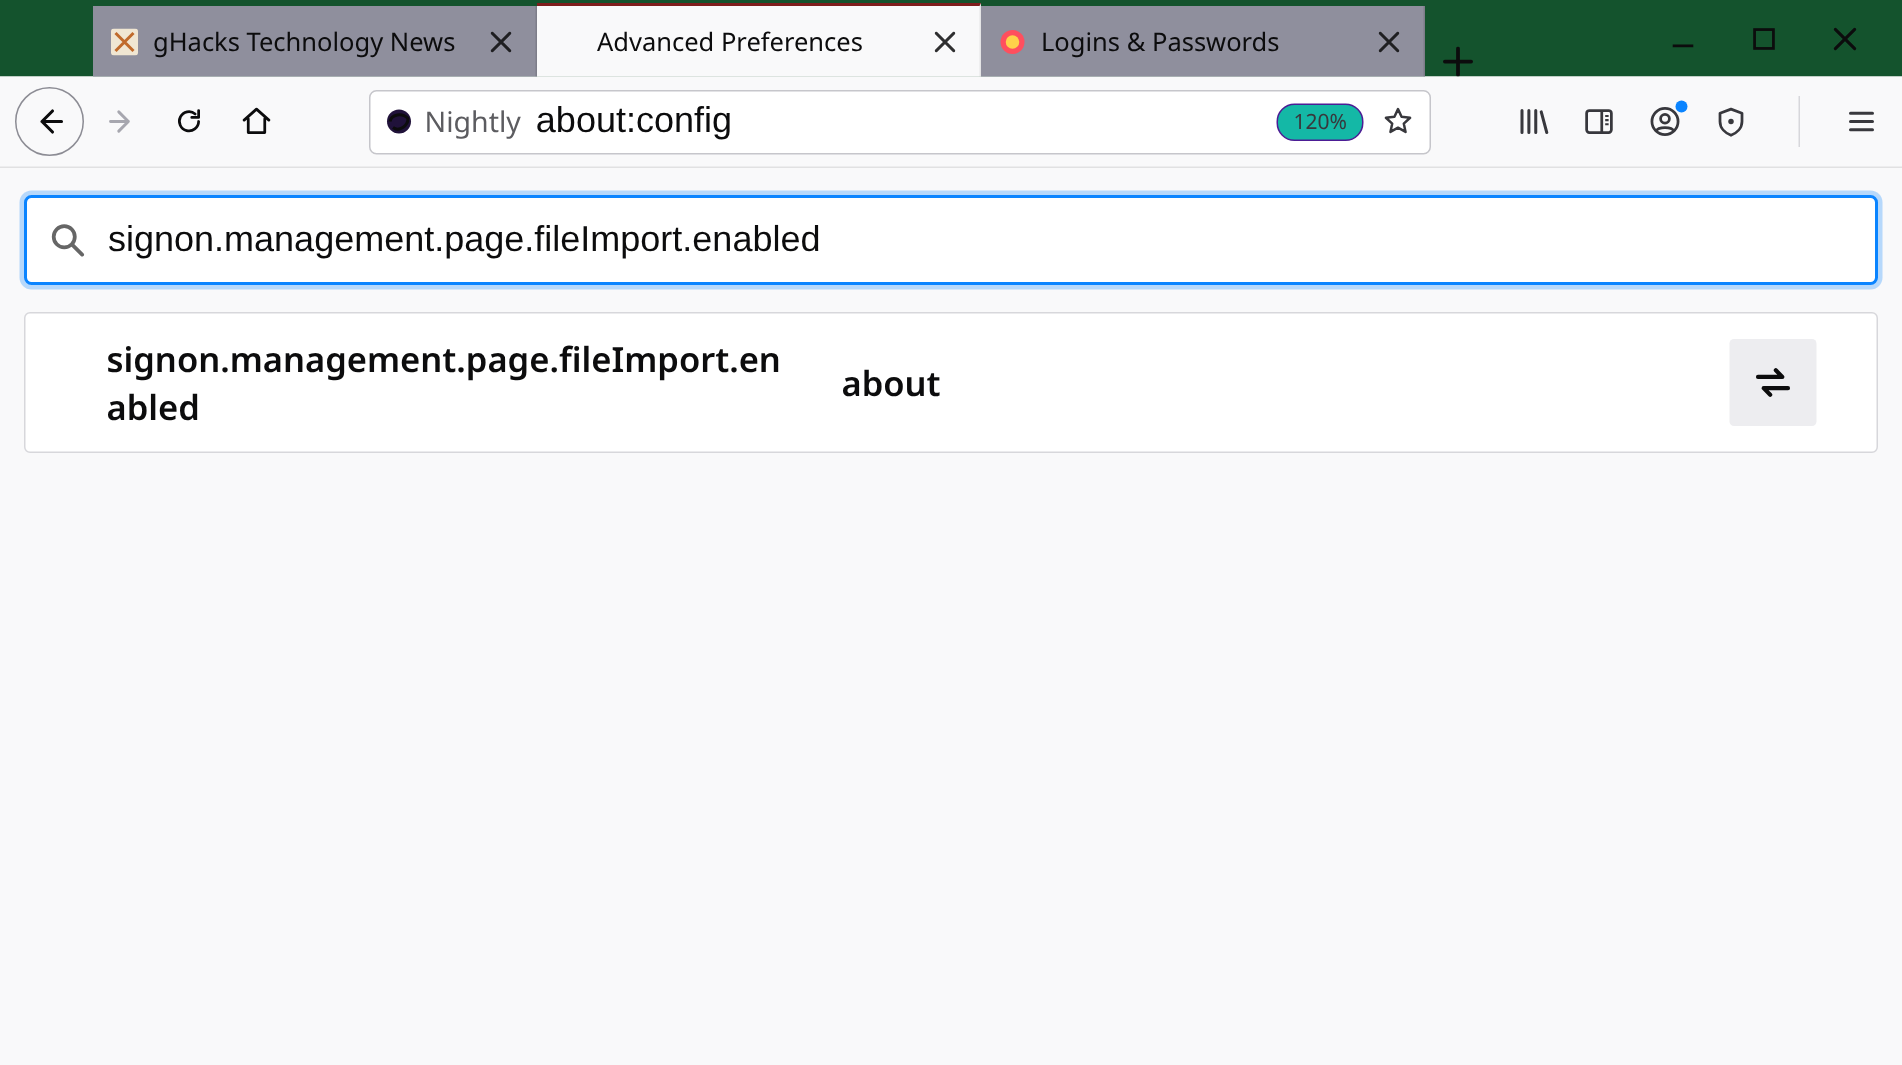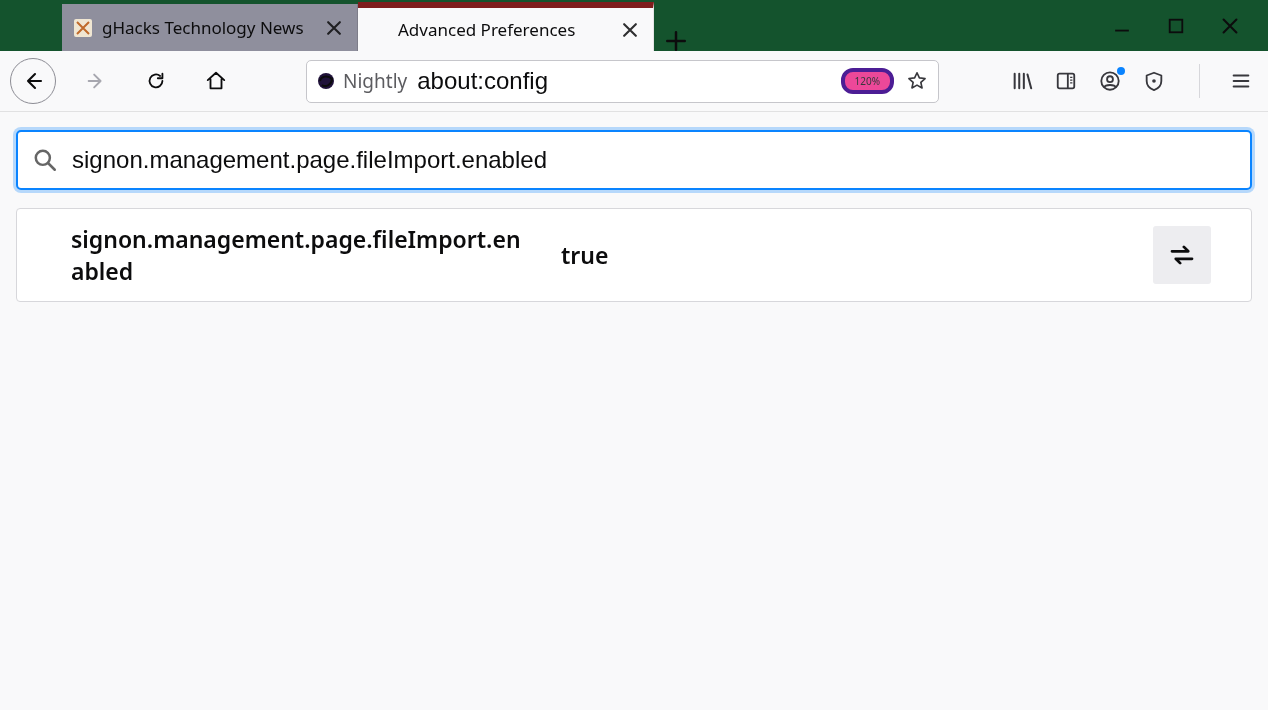--- a/index.html
+++ b/index.html
@@ -34,21 +34,21 @@
       max-width: 296px;
       flex: 0 0 296px;
       gap: 10px;
       color: #0c0c0d;
       font-size: 17px;
       background: #8f8f9d;
       cursor: default;
     }
     .tab.active {
       background: #f9f9fa;
-      border-top: 6px solid #7f1d1d;
+      border-top: 2px solid #7f1d1d;
       height: 49px;
       margin-top: 14px;
       border-right: 1px solid rgba(0,0,0,0.08);
     }
     .tab .favicon {
       width: 18px; height: 18px; flex: 0 0 18px;
       display: inline-flex; align-items: center; justify-content: center;
     }
     .tab .tab-title { flex: 1; white-space: nowrap; overflow: hidden; text-overflow: ellipsis; }
     .tab .tab-close {
@@ -75,21 +75,21 @@
       color: #0c0c0d;
     }
     
     .nav-toolbar {
       display: flex;
       align-items: center;
       background: #f9f9fa;
       height: 61px;
       border-bottom: 1px solid #e1e1e2;
       padding: 0 14px 0 10px;
-      gap: 20px;
+      gap: 5px;
     }
     .nav-btn {
       width: 40px; height: 40px;
       display: inline-flex; align-items: center; justify-content: center;
       color: #0c0c0d;
       border-radius: 4px;
     }
     .nav-btn.circle {
       width: 46px; height: 46px;
       border: 1px solid #8c8c94;
@@ -120,24 +120,24 @@
     }
     .url-input {
       flex: 1;
       border: none;
       outline: none;
       font-size: 24px;
       color: #0c0c0d;
       background: transparent;
     }
     .zoom-badge {
-      background: #ec4899;
-      border: 4px solid #4c1d95;
+      background: #14b8a6;
+      border: 1px solid #4c1d95;
       border-radius: 12px;
-      font-size: 10px;
+      font-size: 14px;
       padding: 2px 10px;
       color: #38383d;
     }
     .toolbar-icons { display: flex; align-items: center; gap: 18px; padding-left: 50px; }
     .toolbar-icon { width: 26px; height: 26px; display: inline-flex; align-items: center; justify-content: center; color: #38383d; position: relative; }
     .divider-v { width: 1px; height: 34px; background: #d7d7db; margin: 0 10px 0 14px; }
     .blue-dot::after {
       content: ""; position: absolute; top: -1px; right: -2px;
       width: 8px; height: 8px; border-radius: 50%;
       background: #0a84ff;
@@ -226,20 +226,34 @@
     <div class="tab active">
       <span class="favicon"></span>
       <span class="tab-title">Advanced Preferences</span>
       <span class="tab-close">
         <svg viewBox="0 0 12 12" width="14" height="14">
             <path d="M1 1 L11 11 M11 1 L1 11" stroke="currentColor" stroke-width="1.8" stroke-linecap="round"></path>
           </svg>
       </span>
     </div>
 
+    <div class="tab">
+      <span class="favicon">
+        <svg viewBox="0 0 18 18" width="18" height="18">
+            <circle cx="9" cy="9" r="8" fill="#ff4f5e"></circle>
+            <circle cx="9" cy="9" r="4.5" fill="#ffd24a"></circle>
+          </svg>
+      </span>
+      <span class="tab-title">Logins &amp; Passwords</span>
+      <span class="tab-close">
+        <svg viewBox="0 0 12 12" width="14" height="14">
+            <path d="M1 1 L11 11 M11 1 L1 11" stroke="currentColor" stroke-width="1.8" stroke-linecap="round"></path>
+          </svg>
+      </span>
+    </div>
 
     <div class="newtab-btn">
       <svg viewBox="0 0 16 16" width="20" height="20">
           <path d="M8 1 V15 M1 8 H15" stroke="currentColor" stroke-width="2" stroke-linecap="round"></path>
         </svg>
     </div>
   </div>
 
   <div class="window-controls">
     <span class="wc">
@@ -345,20 +359,20 @@
       <svg viewBox="0 0 24 24" width="26" height="26">
           <circle cx="10" cy="10" r="6.5" fill="none" stroke="currentColor" stroke-width="2.3"></circle>
           <path d="M15 15 L21 21" stroke="currentColor" stroke-width="2.3" stroke-linecap="round"></path>
         </svg>
     </span>
     <input class="search-input" type="text" value="signon.management.page.fileImport.enabled" style="">
   </div>
 
   <div class="result-row">
     <div class="pref-name">signon.management.page.fileImport.enabled</div>
-    <div class="pref-value">true</div>
+    <div class="pref-value">about</div>
     <button class="toggle-btn">
       <svg viewBox="0 0 24 24" width="30" height="30">
         <path d="M4 9 H17 L13.5 5.5 M20 15 H7 L10.5 18.5" fill="none" stroke="currentColor" stroke-width="2.2" stroke-linecap="round" stroke-linejoin="round"></path>
       </svg>
     </button>
   </div>
 </div>
 
 </body></html>

